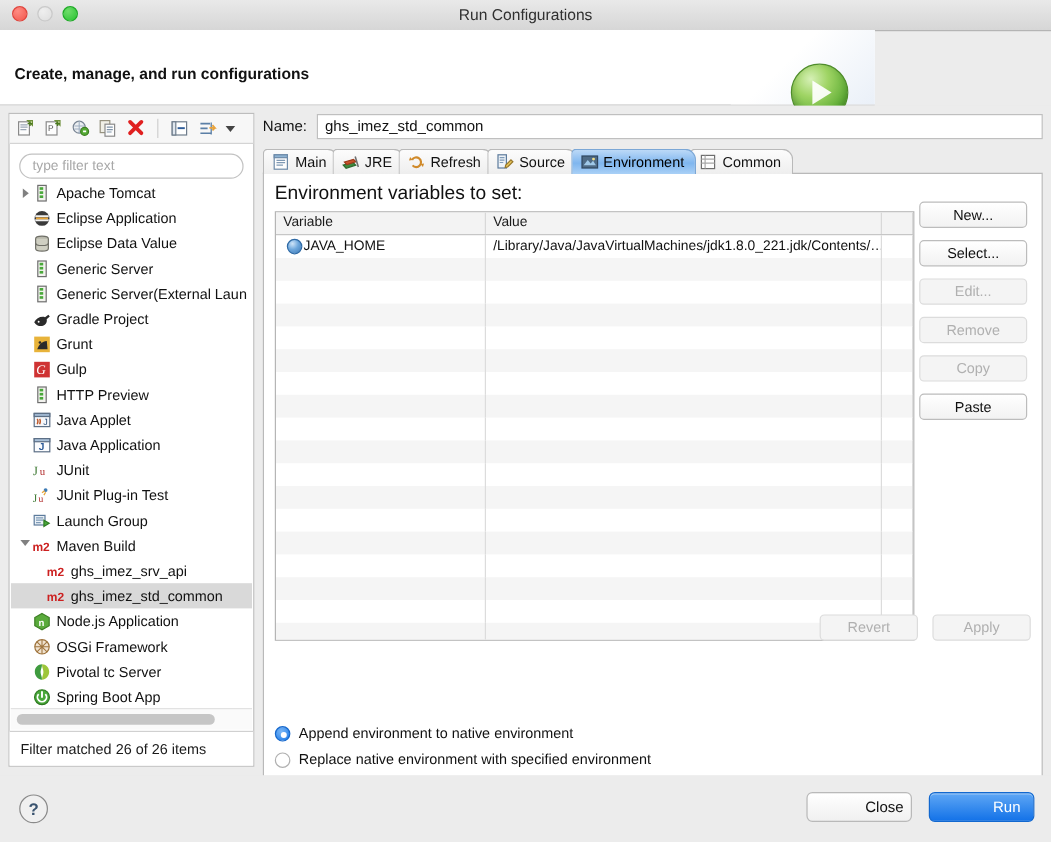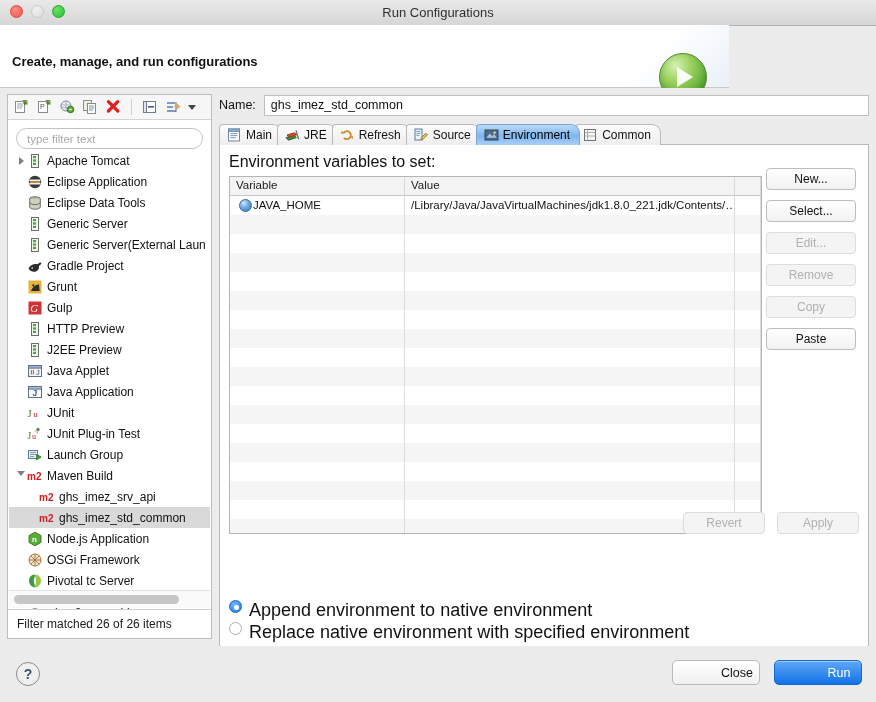--- a/index.html
+++ b/index.html
@@ -136,21 +136,21 @@
 
   .sidebtns{position:absolute;left:546px;top:23px;width:96px;}
   .btn{
     width:90px;height:22px;margin-bottom:10px;box-sizing:border-box;
     border:1px solid #bcbcbc;border-radius:4px;background:linear-gradient(to bottom,#ffffff,#f2f2f2);
     font-size:12px;color:#111;font-family:inherit;display:flex;align-items:center;justify-content:center;
   }
   .btn.disabled{color:#b0b0b0;background:#f4f4f4;border-color:#dcdcdc;}
 
   .radios{position:absolute;left:9px;top:455px;}
-  .radiorow{display:flex;align-items:flex-start;height:22px;font-size:18px;color:#111;gap:7px;}
+  .radiorow{display:flex;align-items:center;height:22px;font-size:12px;color:#111;gap:7px;}
   .radio{width:13px;height:13px;border-radius:50%;box-sizing:border-box;border:1px solid #b0b0b0;background:#fff;position:relative;flex:0 0 13px;}
   .radio.on{background:radial-gradient(circle at 40% 32%,#7ab6f5,#1777e8);border-color:#1668cc;}
   .radio.on:after{content:"";position:absolute;left:4px;top:4px;width:5px;height:5px;border-radius:50%;background:#fff;}
 
   .bottombtns{position:absolute;right:9px;bottom:8px;display:flex;gap:12px;}
   .btn.wide{width:82px;margin-bottom:0;}
 
   
   .footer{position:absolute;left:0;top:646px;width:876px;height:56px;background:#ececec;}
   .helpbtn{
@@ -274,21 +274,21 @@
               </svg></span>
             <span>Eclipse Application</span>
           </div>
           <div class="titem">
             <span class="twist"></span>
             <span class="ticon"><svg width="16" height="16" viewBox="0 0 16 16">
                 <ellipse cx="8" cy="4" rx="5.3" ry="2.2" fill="#b9b9ac" stroke="#6e6e66"></ellipse>
                 <path d="M2.7 4v8c0 1.2 2.4 2.2 5.3 2.2s5.3-1 5.3-2.2V4" fill="#cfcfc2" stroke="#6e6e66"></path>
                 <path d="M2.7 7.4c0 1.2 2.4 2.2 5.3 2.2s5.3-1 5.3-2.2" stroke="#6e6e66" fill="none"></path>
               </svg></span>
-            <span>Eclipse Data Tools</span>
+            <span>Eclipse Data Value</span>
           </div>
           <div class="titem">
             <span class="twist"></span>
             <span class="ticon"><svg width="16" height="16" viewBox="0 0 16 16">
                 <rect x="4.5" y="1.5" width="7" height="13" fill="#f2f2ee" stroke="#6e6e6e"></rect>
                 <rect x="6" y="3" width="3" height="2.2" fill="#49a83a"></rect>
                 <rect x="6" y="6.4" width="3" height="2.2" fill="#49a83a"></rect>
                 <rect x="6" y="9.8" width="3" height="2.2" fill="#49a83a"></rect>
               </svg></span>
             <span>Generic Server</span>
@@ -330,30 +330,20 @@
           </div>
           <div class="titem">
             <span class="twist"></span>
             <span class="ticon"><svg width="16" height="16" viewBox="0 0 16 16">
                 <rect x="4.5" y="1.5" width="7" height="13" fill="#f2f2ee" stroke="#6e6e6e"></rect>
                 <rect x="6" y="3" width="3" height="2.2" fill="#49a83a"></rect>
                 <rect x="6" y="6.4" width="3" height="2.2" fill="#49a83a"></rect>
                 <rect x="6" y="9.8" width="3" height="2.2" fill="#49a83a"></rect>
               </svg></span>
             <span>HTTP Preview</span>
-          </div>
-          <div class="titem">
-            <span class="twist"></span>
-            <span class="ticon"><svg width="16" height="16" viewBox="0 0 16 16">
-                <rect x="4.5" y="1.5" width="7" height="13" fill="#f2f2ee" stroke="#6e6e6e"></rect>
-                <rect x="6" y="3" width="3" height="2.2" fill="#49a83a"></rect>
-                <rect x="6" y="6.4" width="3" height="2.2" fill="#49a83a"></rect>
-                <rect x="6" y="9.8" width="3" height="2.2" fill="#49a83a"></rect>
-              </svg></span>
-            <span>J2EE Preview</span>
           </div>
           <div class="titem">
             <span class="twist"></span>
             <span class="ticon"><svg width="16" height="16" viewBox="0 0 16 16">
                 <rect x="1.5" y="2.5" width="13" height="11" fill="#f4f6fa" stroke="#5c6f86"></rect>
                 <rect x="1.5" y="2.5" width="13" height="2.6" fill="#9fb6d0" stroke="#5c6f86"></rect>
                 <path d="M4 11.6c1-2 1-3.2 0-4.6M6 11.6c1-2 1-3.2 0-4.6" stroke="#c05a2a" stroke-width="1.1" fill="none"></path>
                 <text x="9" y="12" font-size="7.5" fill="#2f4f7a" font-family="Liberation Sans">J</text>
               </svg></span>
             <span>Java Applet</span>

